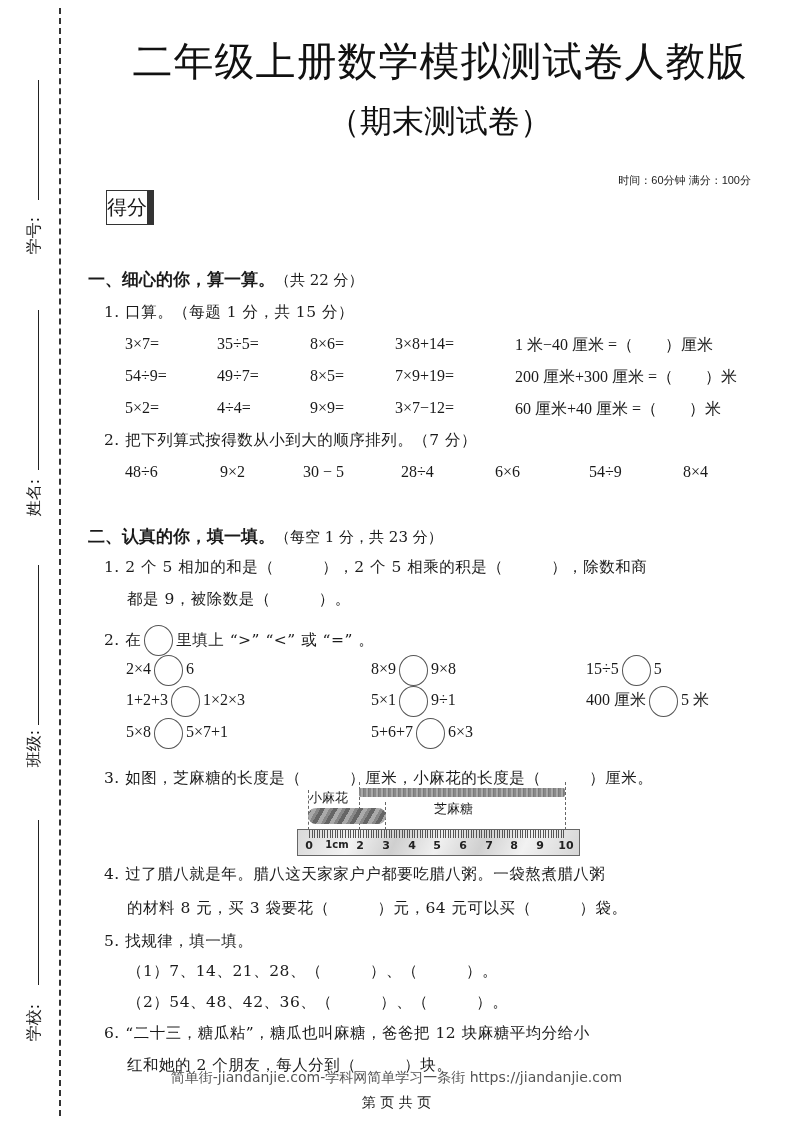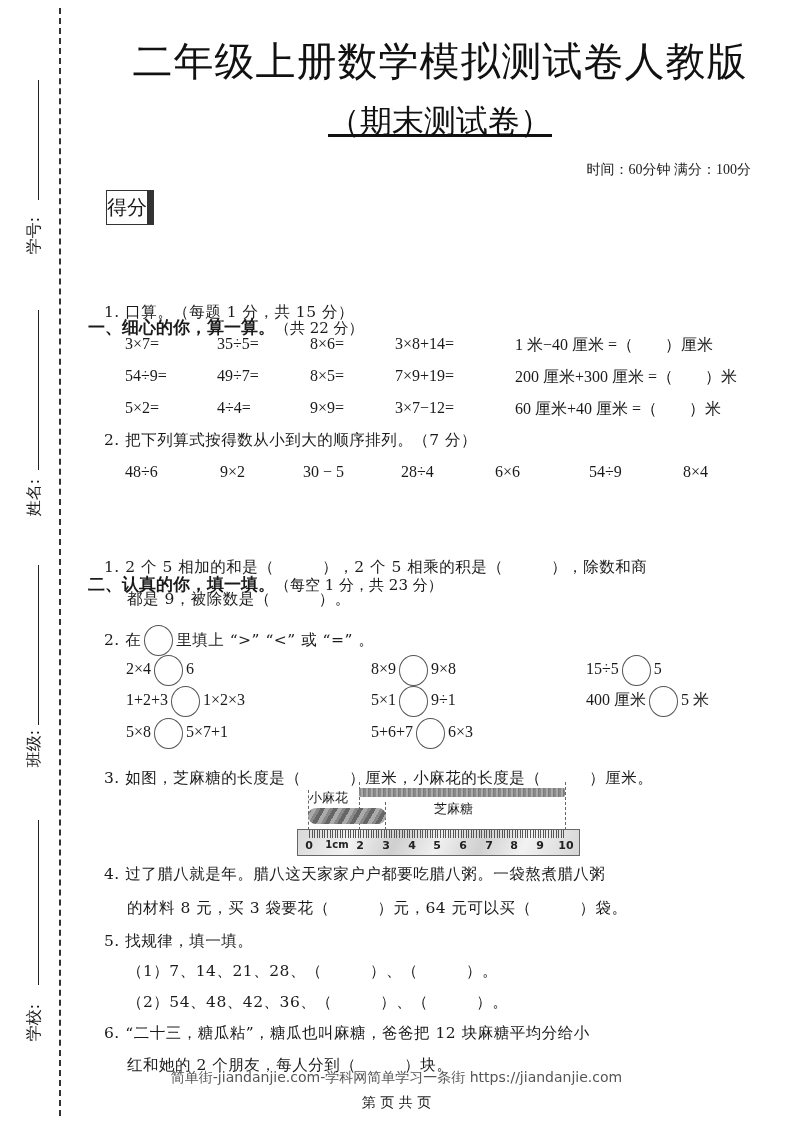--- a/index.html
+++ b/index.html
@@ -11,29 +11,29 @@
   .dash-line { position:absolute; left:59px; top:8px; width:0; height:1108px;
                border-left:2px dashed #333; }
   .margin-label { position:absolute; left:14px; transform:rotate(-90deg); transform-origin:center;
                   font-family:"DejaVu Sans", sans-serif; font-size:16px; white-space:nowrap; width:40px; text-align:center; }
   .margin-rule { position:absolute; left:38px; width:0; border-left:1.5px solid #222; }
 
   
   .title { left:100px; top:34px; width:680px; text-align:center; font-family:"DejaVu Sans", sans-serif;
            font-size:40px; letter-spacing:1px; color:#111; }
   .subtitle { left:100px; top:100px; width:680px; text-align:center; font-family:"DejaVu Sans", sans-serif;
-              font-size:32px; color:#111;text-decoration:underline; }
-  .timeinfo { right:42px; top:161px; font-family:Liberation Serif, serif; font-size:14px; }
+              font-size:32px; color:#111; }
+  .timeinfo { right:42px; top:173px; font-family:Liberation Sans, sans-serif; font-size:11px; }
 
   
   table.score { position:absolute; left:106px; top:190px; border-collapse:collapse; font-family:"DejaVu Sans", sans-serif; }
   table.score td { border:1.5px solid #333; height:33px; text-align:center; font-size:20px; padding:0; }
 
   
-  .sec { font-family:"DejaVu Sans", sans-serif; font-size:17px; font-weight:bold;margin-top:48px; }
+  .sec { font-family:"DejaVu Sans", sans-serif; font-size:17px; font-weight:bold; }
   .sec .pts { font-weight:normal; font-family:"DejaVu Serif", serif; font-size:15px; }
   .row { position:absolute; font-family:"Liberation Serif", serif; font-size:16px; white-space:nowrap; }
   .cell { position:absolute; white-space:nowrap; }
   .circle { display:inline-block; width:27px; height:29px; border:1.3px solid #555; border-radius:50%;
             vertical-align:middle; margin:0 3px; }
   .line { position:absolute; font-size:15.5px; white-space:nowrap; letter-spacing:0.5px; }
 
   
   .ruler { position:absolute; left:297px; top:829px; width:281px; height:25px;
            background:linear-gradient(115deg,#d9d9d9 0%,#f2f2f2 20%,#cfcfcf 35%,#f0f0f0 50%,#d0d0d0 65%,#f2f2f2 80%,#d5d5d5 100%);

